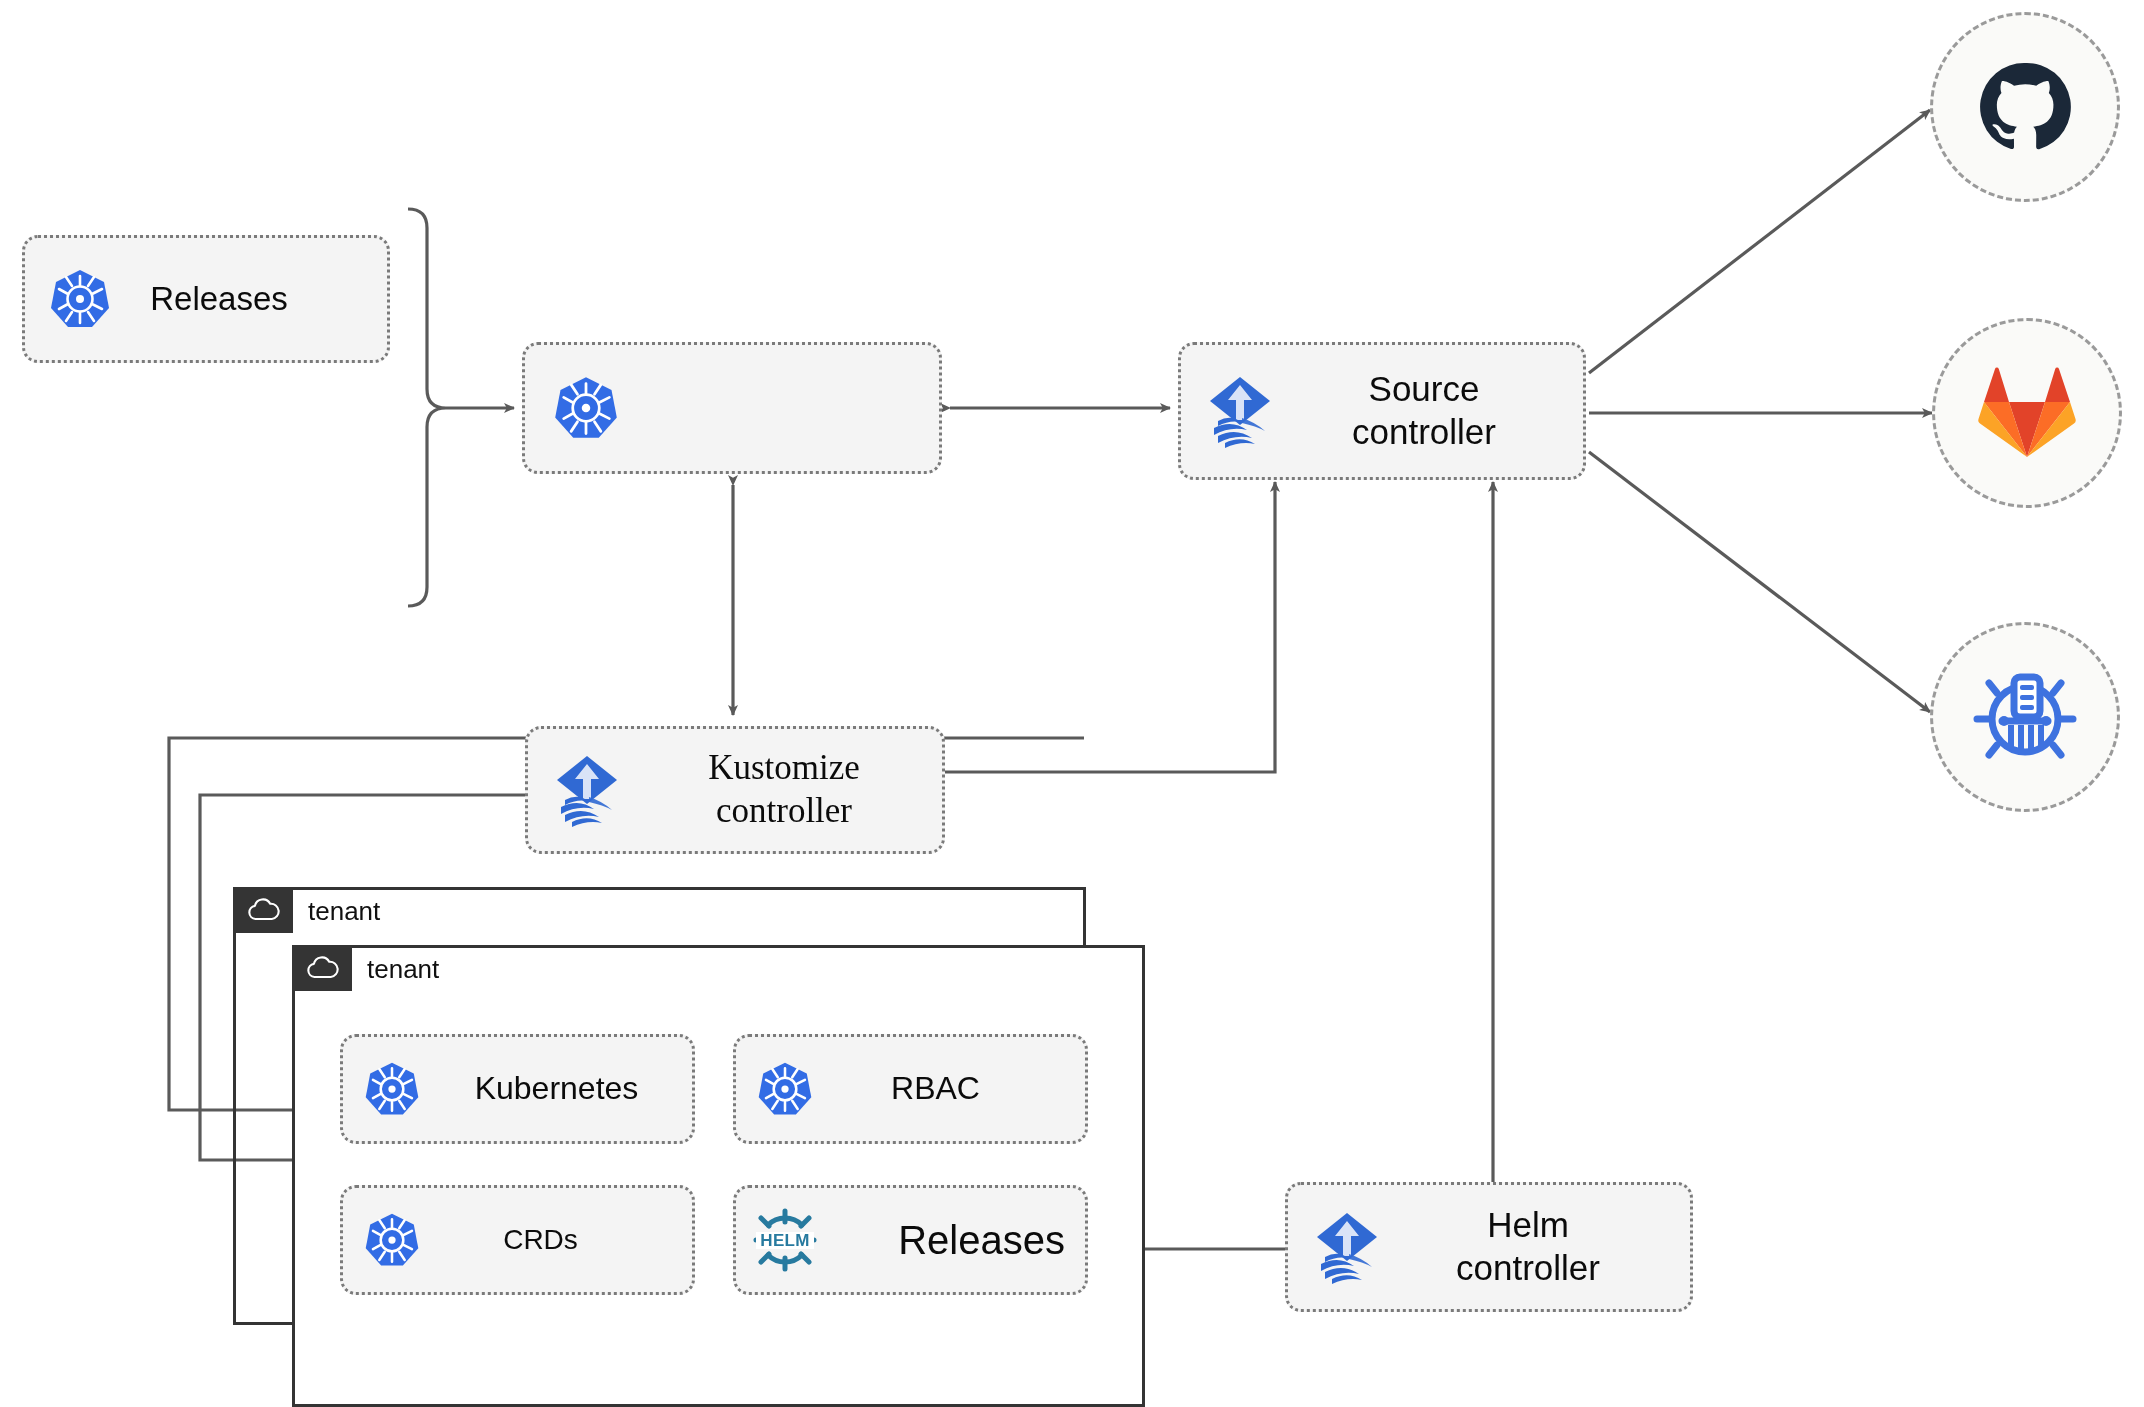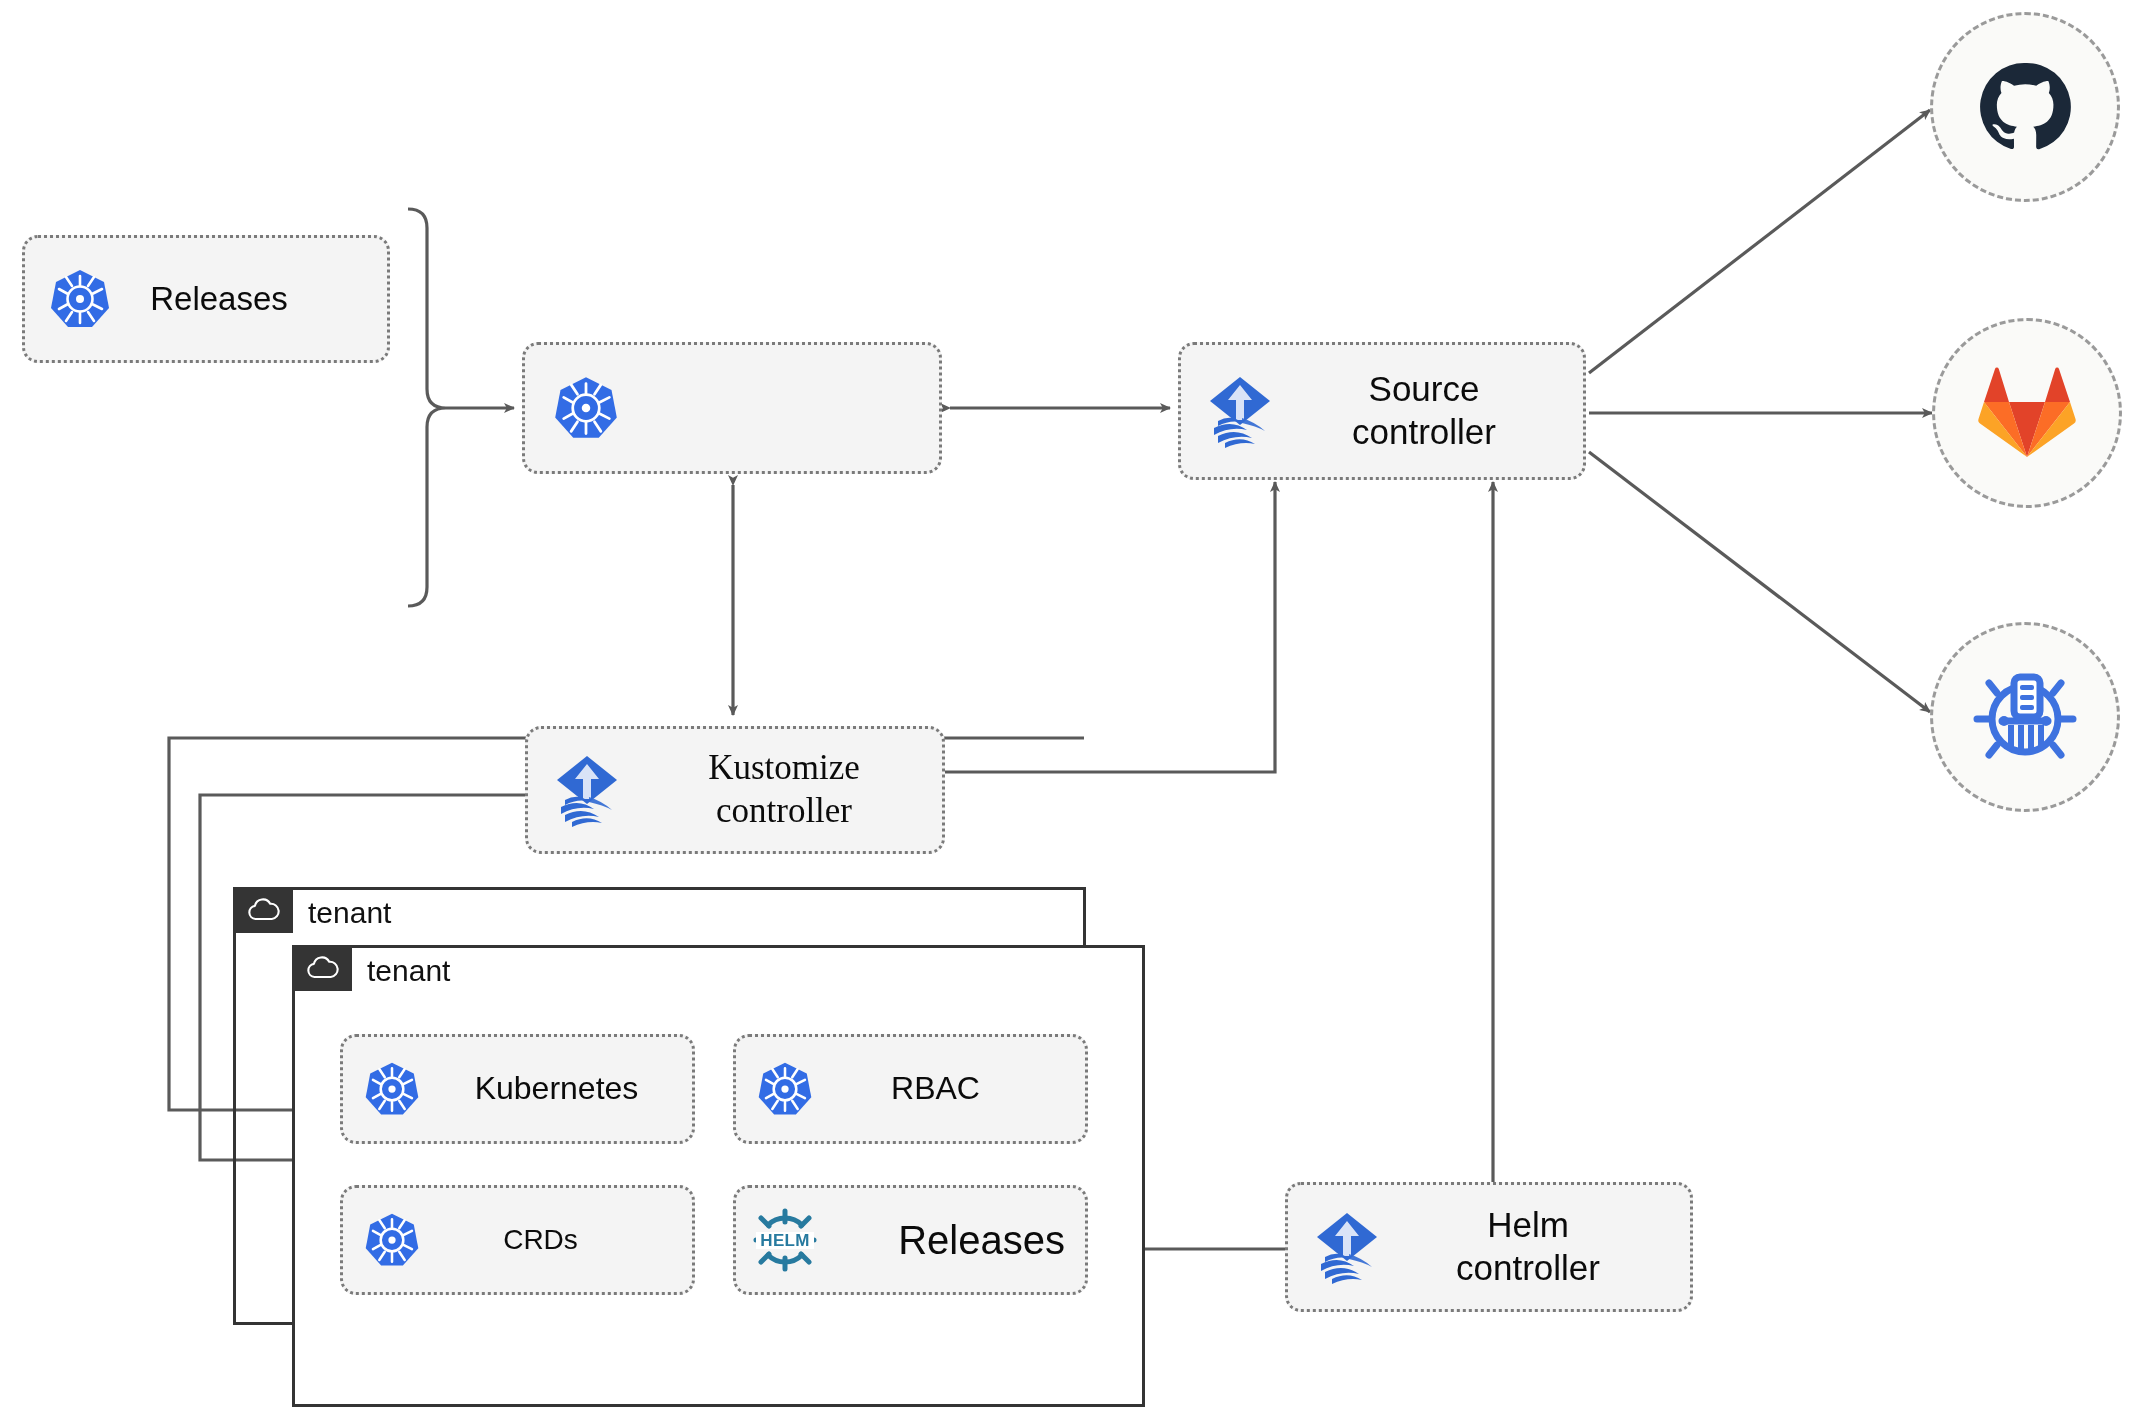--- a/index.html
+++ b/index.html
@@ -11,21 +11,21 @@
         border:3px dotted #7a7a7a;border-radius:16px;display:flex;align-items:center;}
   .node .ico{flex:0 0 auto;display:flex;align-items:center;justify-content:center;}
   .node .lbl{flex:1 1 auto;text-align:center;color:#0b0b0b;line-height:1.22;white-space:pre-line;}
 
   .circ{position:absolute;box-sizing:border-box;border:3px dashed #9a9a9a;border-radius:50%;
         background:#fafaf8;display:flex;align-items:center;justify-content:center;}
 
   .tenant{position:absolute;box-sizing:border-box;background:transparent;border:3px solid #343434;}
   .tenant-tab{position:absolute;box-sizing:border-box;background:#343434;display:flex;
               align-items:center;justify-content:center;}
-  .tenant-name{position:absolute;color:#111;font-size:30px;}
+  .tenant-name{position:absolute;color:#111;font-size:26px;}
 </style>
 </head>
 <body>
 
 <div id="canvas">
 
   <svg class="layer" viewBox="0 0 2144 1407">
     <defs>
       <marker id="ah" markerWidth="12" markerHeight="12" refX="10" refY="5" orient="auto" markerUnits="userSpaceOnUse">
         <path d="M0,0 L11,5 L0,10 L2.8,5 Z" fill="#5A5A5A"></path>

